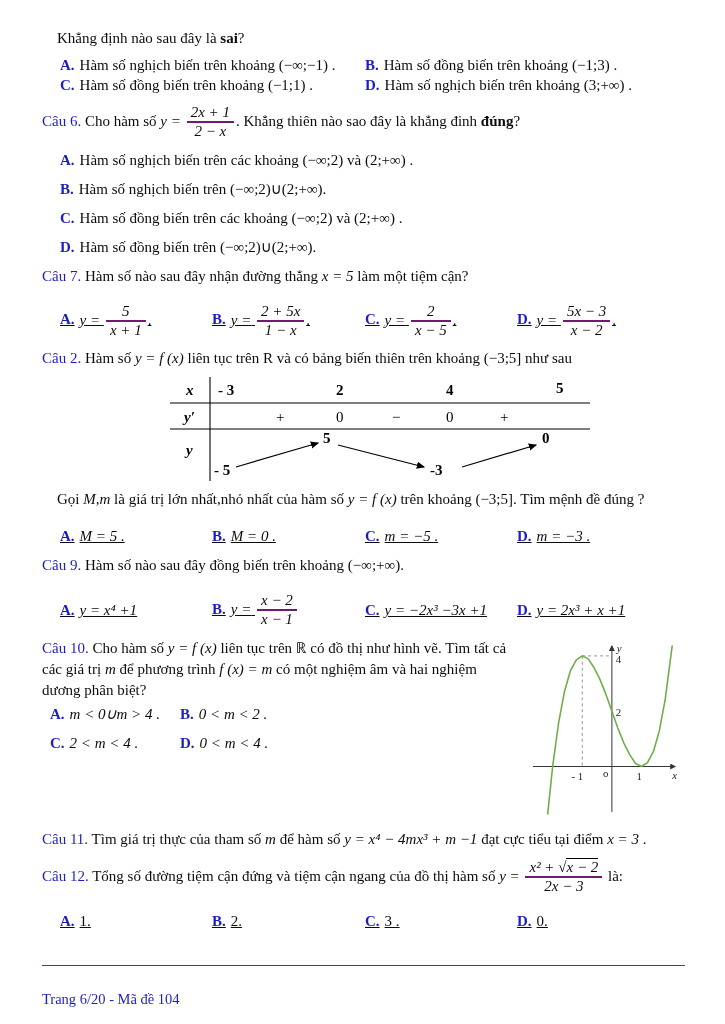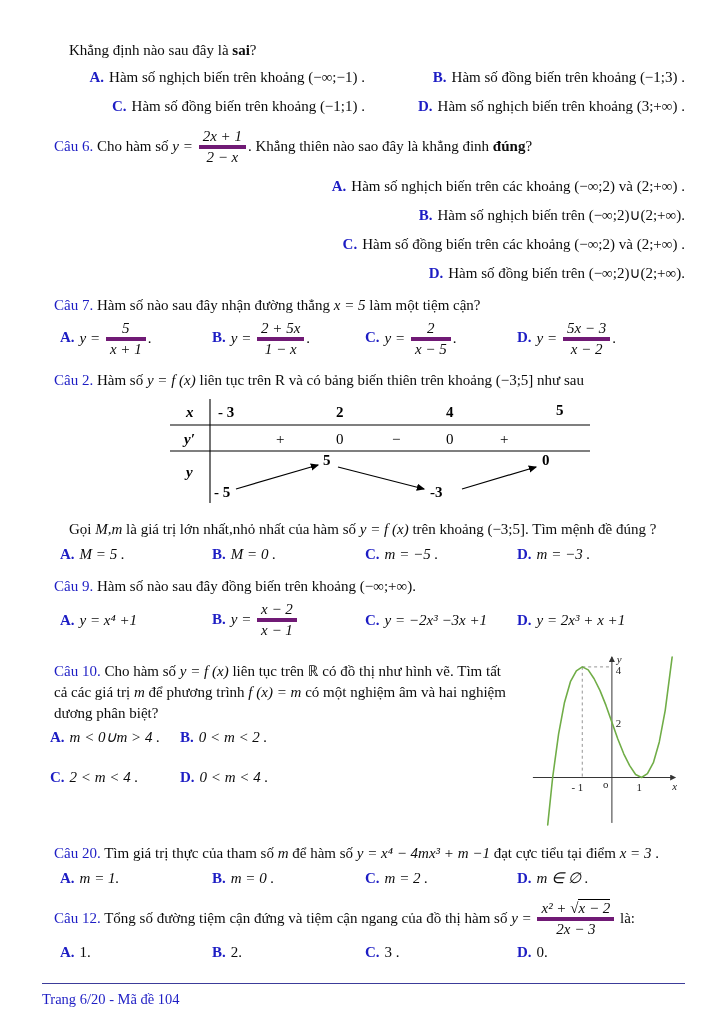--- a/index.html
+++ b/index.html
@@ -7,56 +7,56 @@
     --ink:#0c0c0c;
   }
   html,body{margin:0;padding:0;background:#fff;}
   body{
     width:725px;height:1024px;
     font-family:"Liberation Serif", serif;
     font-size:15px;color:var(--ink);
     position:relative;overflow:hidden;
   }
   .page{padding:28px 40px 0 42px;box-sizing:border-box;height:100%;position:relative;}
-  p{margin:12px;}
+  p{margin:0;}
   .q{margin-top:9px;}
   .stem{line-height:21px;margin-bottom:3px;}
   .stem.indent{padding-left:15px;}
   .qlabel{color:var(--blue);font-weight:normal;}
   .emph{font-weight:bold;}
   .math{font-style:italic;}
   .opt-letter{color:var(--blue);font-weight:bold;margin-right:5px;}
-  .opts-grid2{display:grid;grid-template-columns:305px 1fr;padding-left:18px;row-gap:9px;margin-top:6px;text-align:right;}
-  .opts-grid4{display:grid;grid-template-columns:152px 153px 152px 1fr;padding-left:18px;margin-top:4px;align-items:center;}
-  .opts-stack .opt{padding-left:18px;margin-top:9px;text-align:right;}
-  .opts-q10{display:grid;grid-template-columns:130px 1fr;padding-left:8px;row-gap:20px;margin-top:2px;max-width:330px;}
+  .opts-grid2{display:grid;grid-template-columns:305px 1fr;padding-left:18px;margin-top:6px;}
+  .opts-grid4{display:grid;grid-template-columns:152px 153px 152px 1fr;padding-left:18px;margin-top:16px;align-items:center;text-decoration:underline;}
+  .opts-stack .opt{padding-left:18px;margin-top:9px;}
+  .opts-q10{display:grid;grid-template-columns:130px 1fr;padding-left:8px;row-gap:9px;margin-top:2px;max-width:330px;}
   .opt{line-height:20px;}
   
   .frac{display:inline-block;vertical-align:middle;text-align:center;line-height:1.15;font-style:italic;margin:0 2px;}
-  .frac .num{display:block;border-bottom:4px solid #701a75;padding:0 4px;}
+  .frac .num{display:block;border-bottom:2px solid #701a75;padding:0 4px;}
   .frac .den{display:block;padding:0 4px;}
   .sqrt-sign{font-style:normal;}
   .sqrt-bar{border-top:1px solid #000;}
   
   .bbt-wrap{margin:8px 0 4px 128px;}
   .bbt-svg line{stroke:#000;stroke-width:1.1;}
   .bbt-svg line.arrow{stroke-width:1.2;}
   .bbt-svg text{font-family:"Liberation Serif",serif;font-size:15px;fill:#000;}
   .bbt-svg .lab{font-style:italic;font-weight:bold;}
   .bbt-svg .bv{font-weight:bold;}
   
   .q10-row{display:flex;}
   .q10-left{flex:1;padding-right:6px;}
   .q10-graph{width:160px;flex:0 0 160px;}
   .graph-svg .axis{stroke:#333;stroke-width:1;}
   .graph-svg text{font-family:"Liberation Serif",serif;font-size:11px;fill:#222;}
   .graph-svg .it{font-style:italic;}
   .graph-svg .dash{stroke:#777;stroke-width:0.8;stroke-dasharray:3 3;fill:none;}
   
-  .footer{position:absolute;left:42px;right:40px;bottom:16px;border-top:1.4px solid #3c3c9a;padding-top:7px;color:var(--blue);font-size:14.5px;}
+  .footer{position:absolute;left:42px;right:40px;bottom:16px;border-top:1.4px solid #3c3c9a;padding-top:25px;color:var(--blue);font-size:14.5px;}
 </style>
 </head>
 <body>
 
 <div class="page">
 
   <div class="q" style="margin-top:0;">
     <p class="stem indent"><span>Khẳng định nào sau đây là </span><span class="emph">sai</span><span>?</span></p>
     <div class="opts-grid2">
       <div class="opt"><span class="opt-letter">A.</span><span>Hàm số nghịch biến trên khoảng (−∞;−1) .</span></div>
@@ -185,29 +185,23 @@
         <text x="92" y="79">2</text>
         <text x="47" y="144">- 1</text>
         <text x="113" y="144">1</text>
         <text x="79" y="141">o</text>
       </svg>
     </div>
   </div>
 
   <div class="q">
     <p class="stem">
-      <span class="qlabel">Câu 20.</span>
+      <span class="qlabel">Câu 11.</span>
       <span>Tìm giá trị thực của tham số </span><span class="math">m</span><span> để hàm số </span><span class="math">y = x⁴ − 4mx³ + m −1</span><span> đạt cực tiểu tại điểm </span><span class="math">x = 3</span><span> .</span>
     </p>
-    <div class="opts-grid4">
-      <div class="opt"><span class="opt-letter">A.</span><span class="math">m = 1.</span></div>
-      <div class="opt"><span class="opt-letter">B.</span><span class="math">m = 0 .</span></div>
-      <div class="opt"><span class="opt-letter">C.</span><span class="math">m = 2 .</span></div>
-      <div class="opt"><span class="opt-letter">D.</span><span class="math">m ∈ ∅ .</span></div>
-    </div>
   </div>
 
   <div class="q">
     <p class="stem">
       <span class="qlabel">Câu 12.</span>
       <span>Tổng số đường tiệm cận đứng và tiệm cận ngang của đồ thị hàm số </span><span class="math">y =</span>
       <span class="frac"><span class="num"><span>x² + </span><span class="sqrt-sign">√</span><span class="sqrt-bar">x − 2</span></span><span class="den">2x − 3</span></span><span> là:</span>
     </p>
     <div class="opts-grid4">
       <div class="opt"><span class="opt-letter">A.</span><span>1.</span></div>

